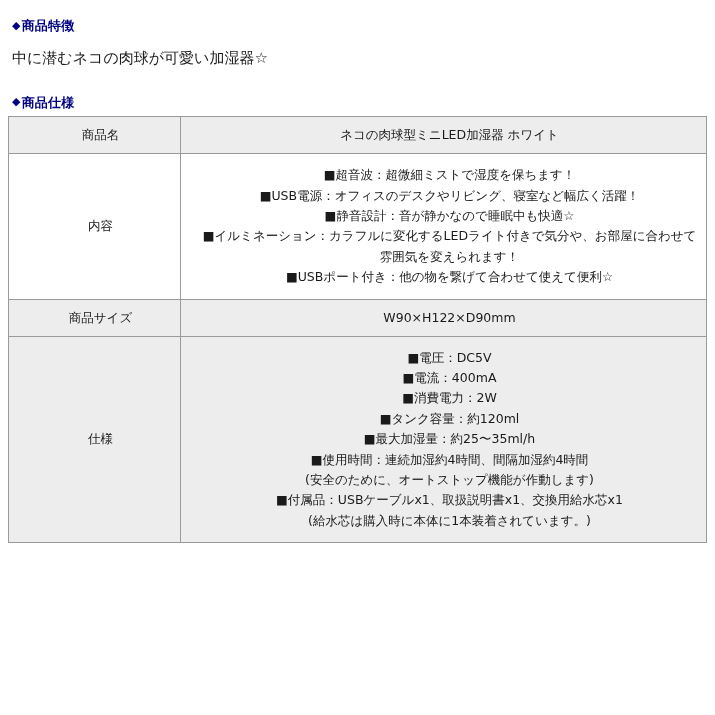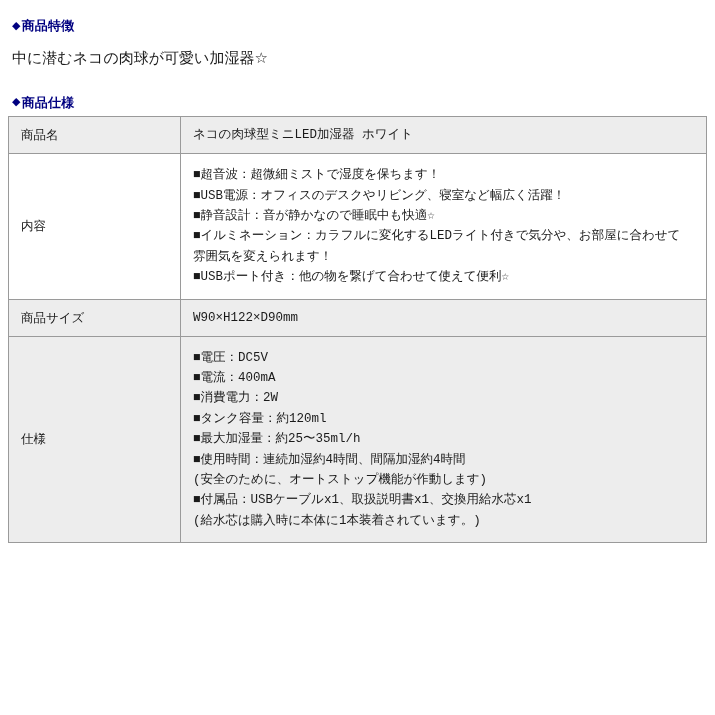--- a/index.html
+++ b/index.html
@@ -71,28 +71,28 @@
 
   .spec-table tr { background: #ffffff; }
   .spec-table tr.striped { background: #ededed; }
 
   .spec-table td {
     border: 1px solid #9a9a9a;
     font-size: 12.5px;
     color: #1a1a1a;
     vertical-align: middle;
     line-height: 1.45;
+    text-align: center;
   }
   .spec-table td.label {
     padding: 9px 0 9px 12px;
     white-space: nowrap;
   }
   .spec-table td.value {
     padding: 9px 0 9px 12px;
-    font-family: Liberation Mono, monospace;
   }
   .spec-table tr.tall td.label,
   .spec-table tr.tall td.value {
     padding-top: 11px;
     padding-bottom: 11px;
   }
   .value-lines {
     display: block;
   }
   .value-lines .vline {

